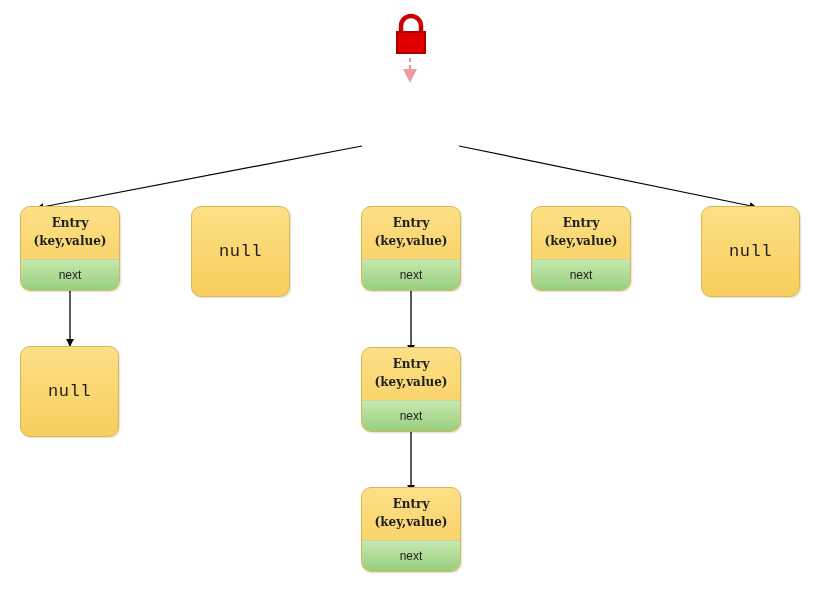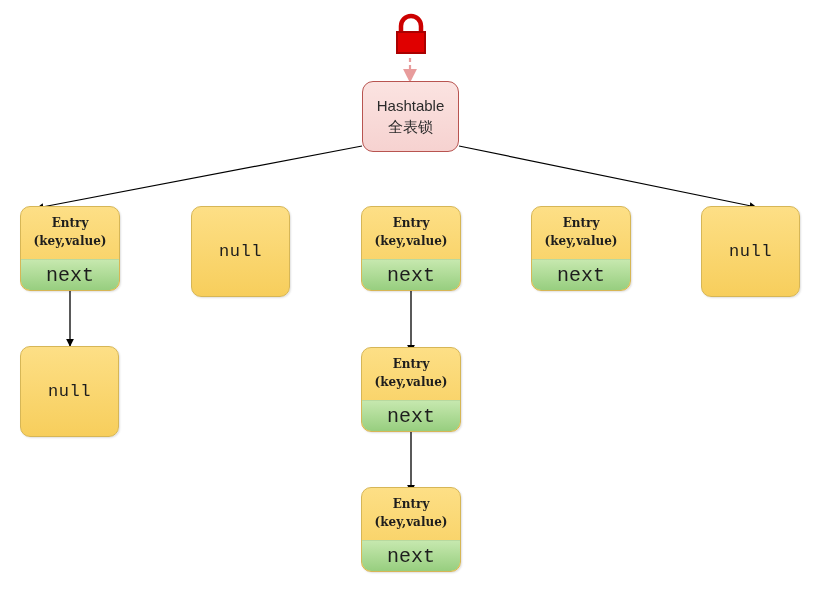--- a/index.html
+++ b/index.html
@@ -99,22 +99,22 @@
     padding-bottom: 1px;
   }
   .entry-next {
     flex: 0 0 30px;
     display: flex;
     align-items: center;
     justify-content: center;
     background: linear-gradient(180deg, #C6E8AE 0%, #97CE7F 100%);
     border-top: 1px solid #B8D99F;
     border-radius: 0 0 9px 9px;
-    font-family: Liberation Mono, monospace;
-    font-size: 20px;
+    font-family: Liberation Sans, sans-serif;
+    font-size: 12px;
     color: #1d1d1d;
   }
 </style>
 </head>
 <body>
 
 <div id="canvas">
 
   <svg id="edges" viewBox="0 0 821 592" xmlns="http://www.w3.org/2000/svg">
     <defs>
@@ -139,24 +139,20 @@
     <line x1="411" y1="432" x2="411" y2="492" stroke="#000000" stroke-width="1.3" marker-end="url(#arrow-black)"></line>
   </svg>
 
   <div class="lock-icon">
     <svg viewBox="0 0 42 45" xmlns="http://www.w3.org/2000/svg" width="42" height="45">
       <path d="M 11 20 L 11 13 A 10 10 0 0 1 31 13 L 31 20" fill="none" stroke="#CC0000" stroke-width="4.5"></path>
       <rect x="7" y="19" width="28" height="21" fill="#E00000" stroke="#AA0000" stroke-width="2"></rect>
     </svg>
   </div>
 
-  <div class="node-hashtable">
-    <div>Hashtable</div>
-    <div>全表锁</div>
-  </div>
 
   <div class="card entry-cell" style="left:20px; top:206px; width:100px; height:85px;">
     <div class="entry-head">
       <span>Entry</span>
       <span>(key,value)</span>
     </div>
     <div class="entry-next">next</div>
   </div>
 
   <div class="card null-cell" style="left:191px; top:206px; width:99px; height:91px;">

